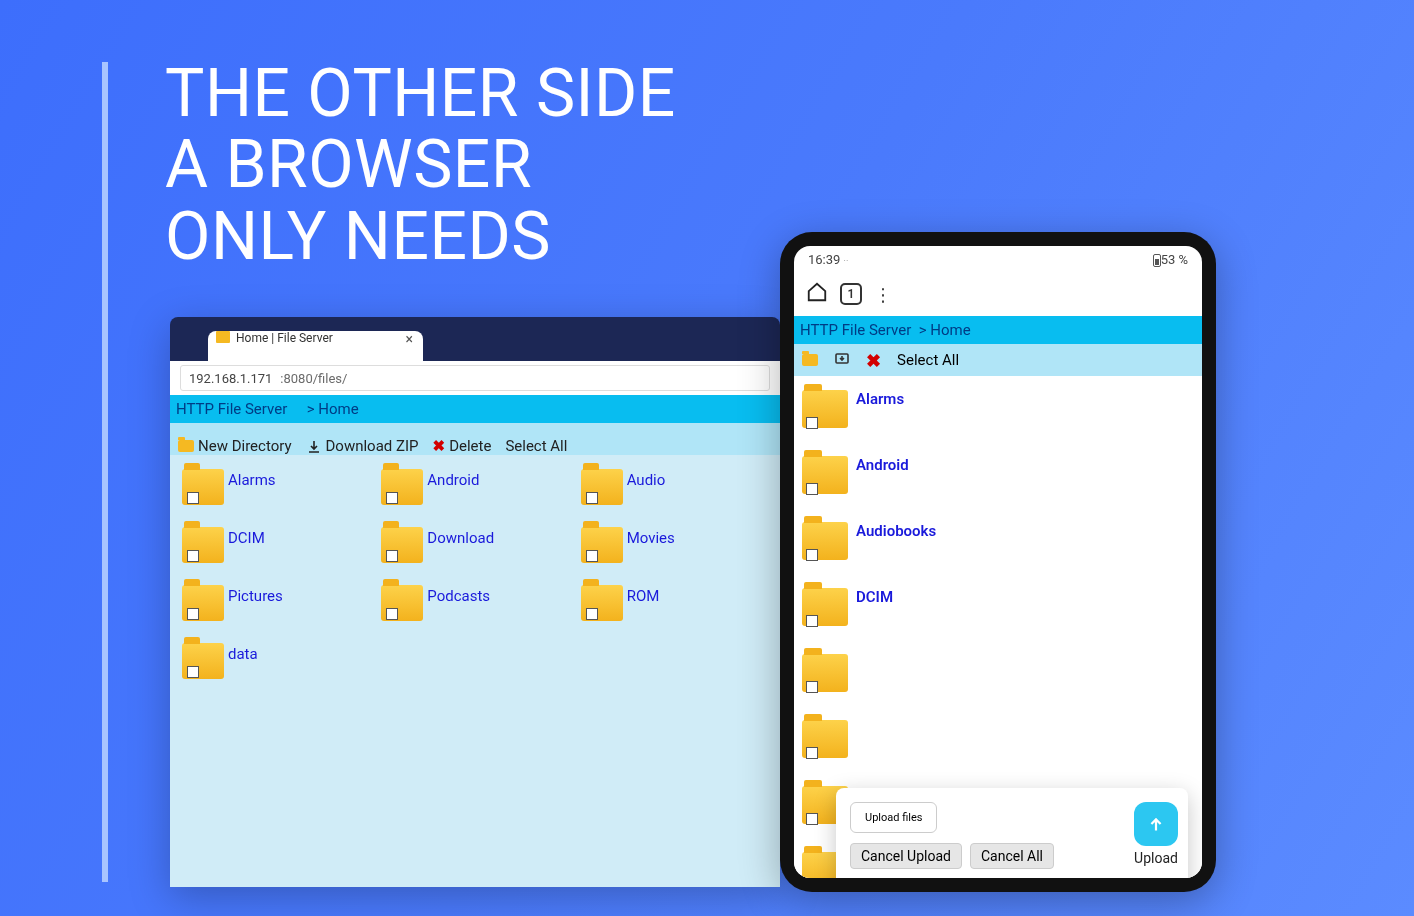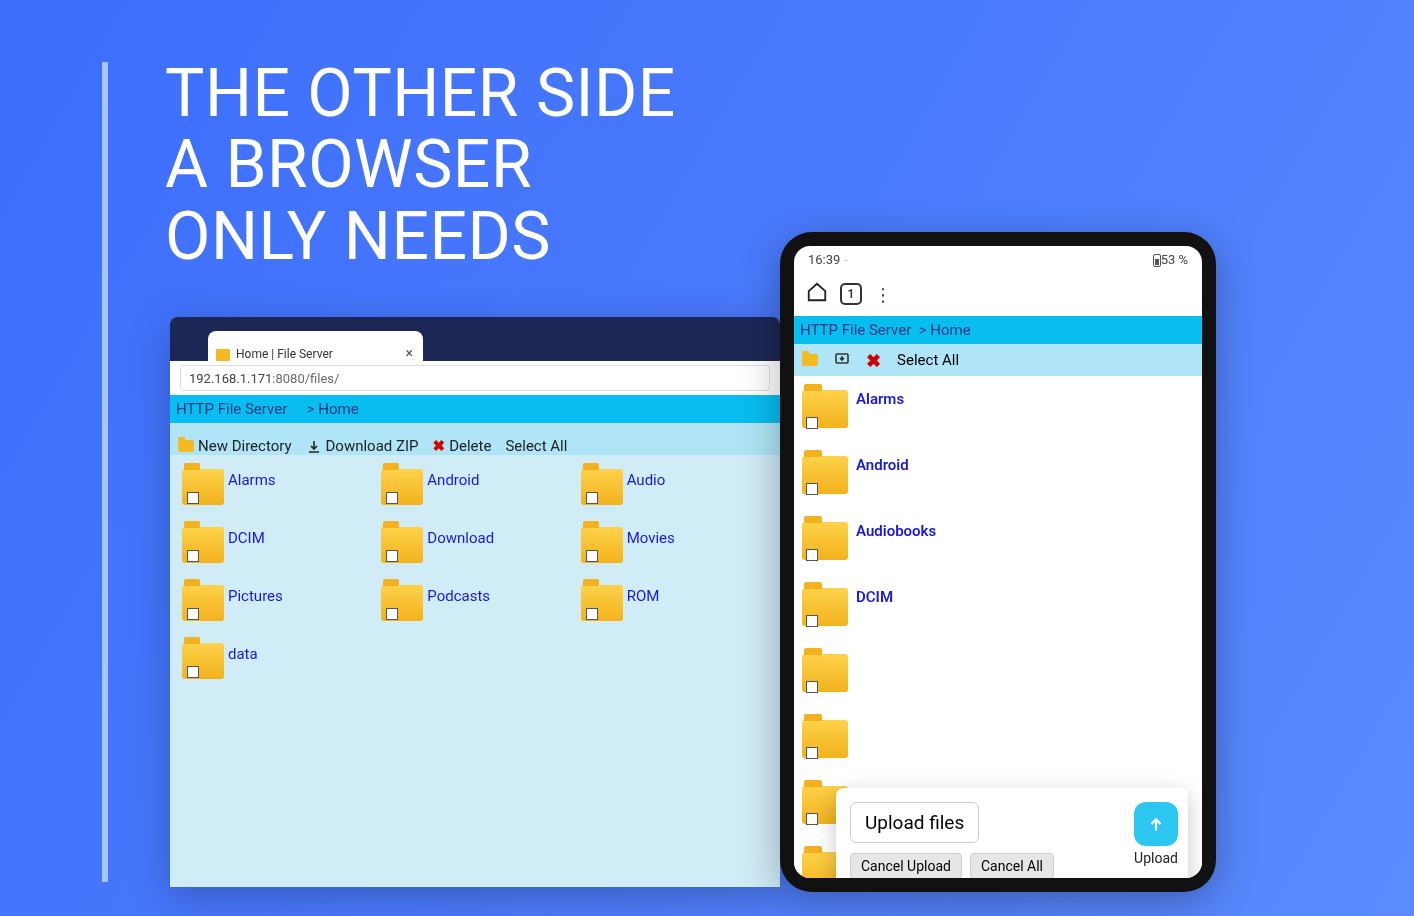--- a/index.html
+++ b/index.html
@@ -47,21 +47,21 @@
     display: flex;
     align-items: flex-end;
     padding-left: 38px;
   }
   .tab {
     background: #ffffff;
     width: 215px;
     height: 30px;
     border-radius: 8px 8px 0 0;
     display: flex;
-    align-items: flex-end;
+    align-items: flex-start;
     padding: 0 10px 0 8px;
     gap: 6px;
     font-size: 12px;
     color: #333;
   }
   .tab .favicon { width: 14px; height: 12px; background: #f5b922; border-radius: 1px; border-top: 3px solid #f5b922; }
   .tab .x { margin-left: auto; font-size: 14px; color: #555; }
   .addrbar {
     background: #ffffff;
     height: 34px;
@@ -72,20 +72,21 @@
   .addrfield {
     flex: 1;
     height: 26px;
     border: 1px solid #ddd;
     border-radius: 3px;
     display: flex;
     align-items: center;
     padding: 0 8px;
     font-size: 13px;
     color: #444;
+    gap: 8px;
   }
   .addrfield .port { color: #6b6b6b; }
 
   .bc {
     background: #08bdf0;
     height: 28px;
     display: flex;
     align-items: center;
     padding: 0 6px;
     font-size: 15px;
@@ -274,21 +275,21 @@
     border-radius: 8px;
     box-shadow: 0 6px 22px rgba(0,0,0,0.22);
     padding: 14px;
   }
   .upload-pop .upbtn {
     display: inline-block;
     background: #fff;
     border: 1px solid #ccc;
     border-radius: 6px;
     padding: 8px 14px;
-    font-size: 19px;
+    font-size: 11px;
     margin-bottom: 10px;
   }
   .upload-pop .row2 { display: flex; gap: 8px; margin-bottom: 8px; }
   .upload-pop .gbtn {
     background: #e6e6e6;
     border: 1px solid #ccc;
     border-radius: 4px;
     padding: 4px 10px;
     font-size: 14px;
   }

